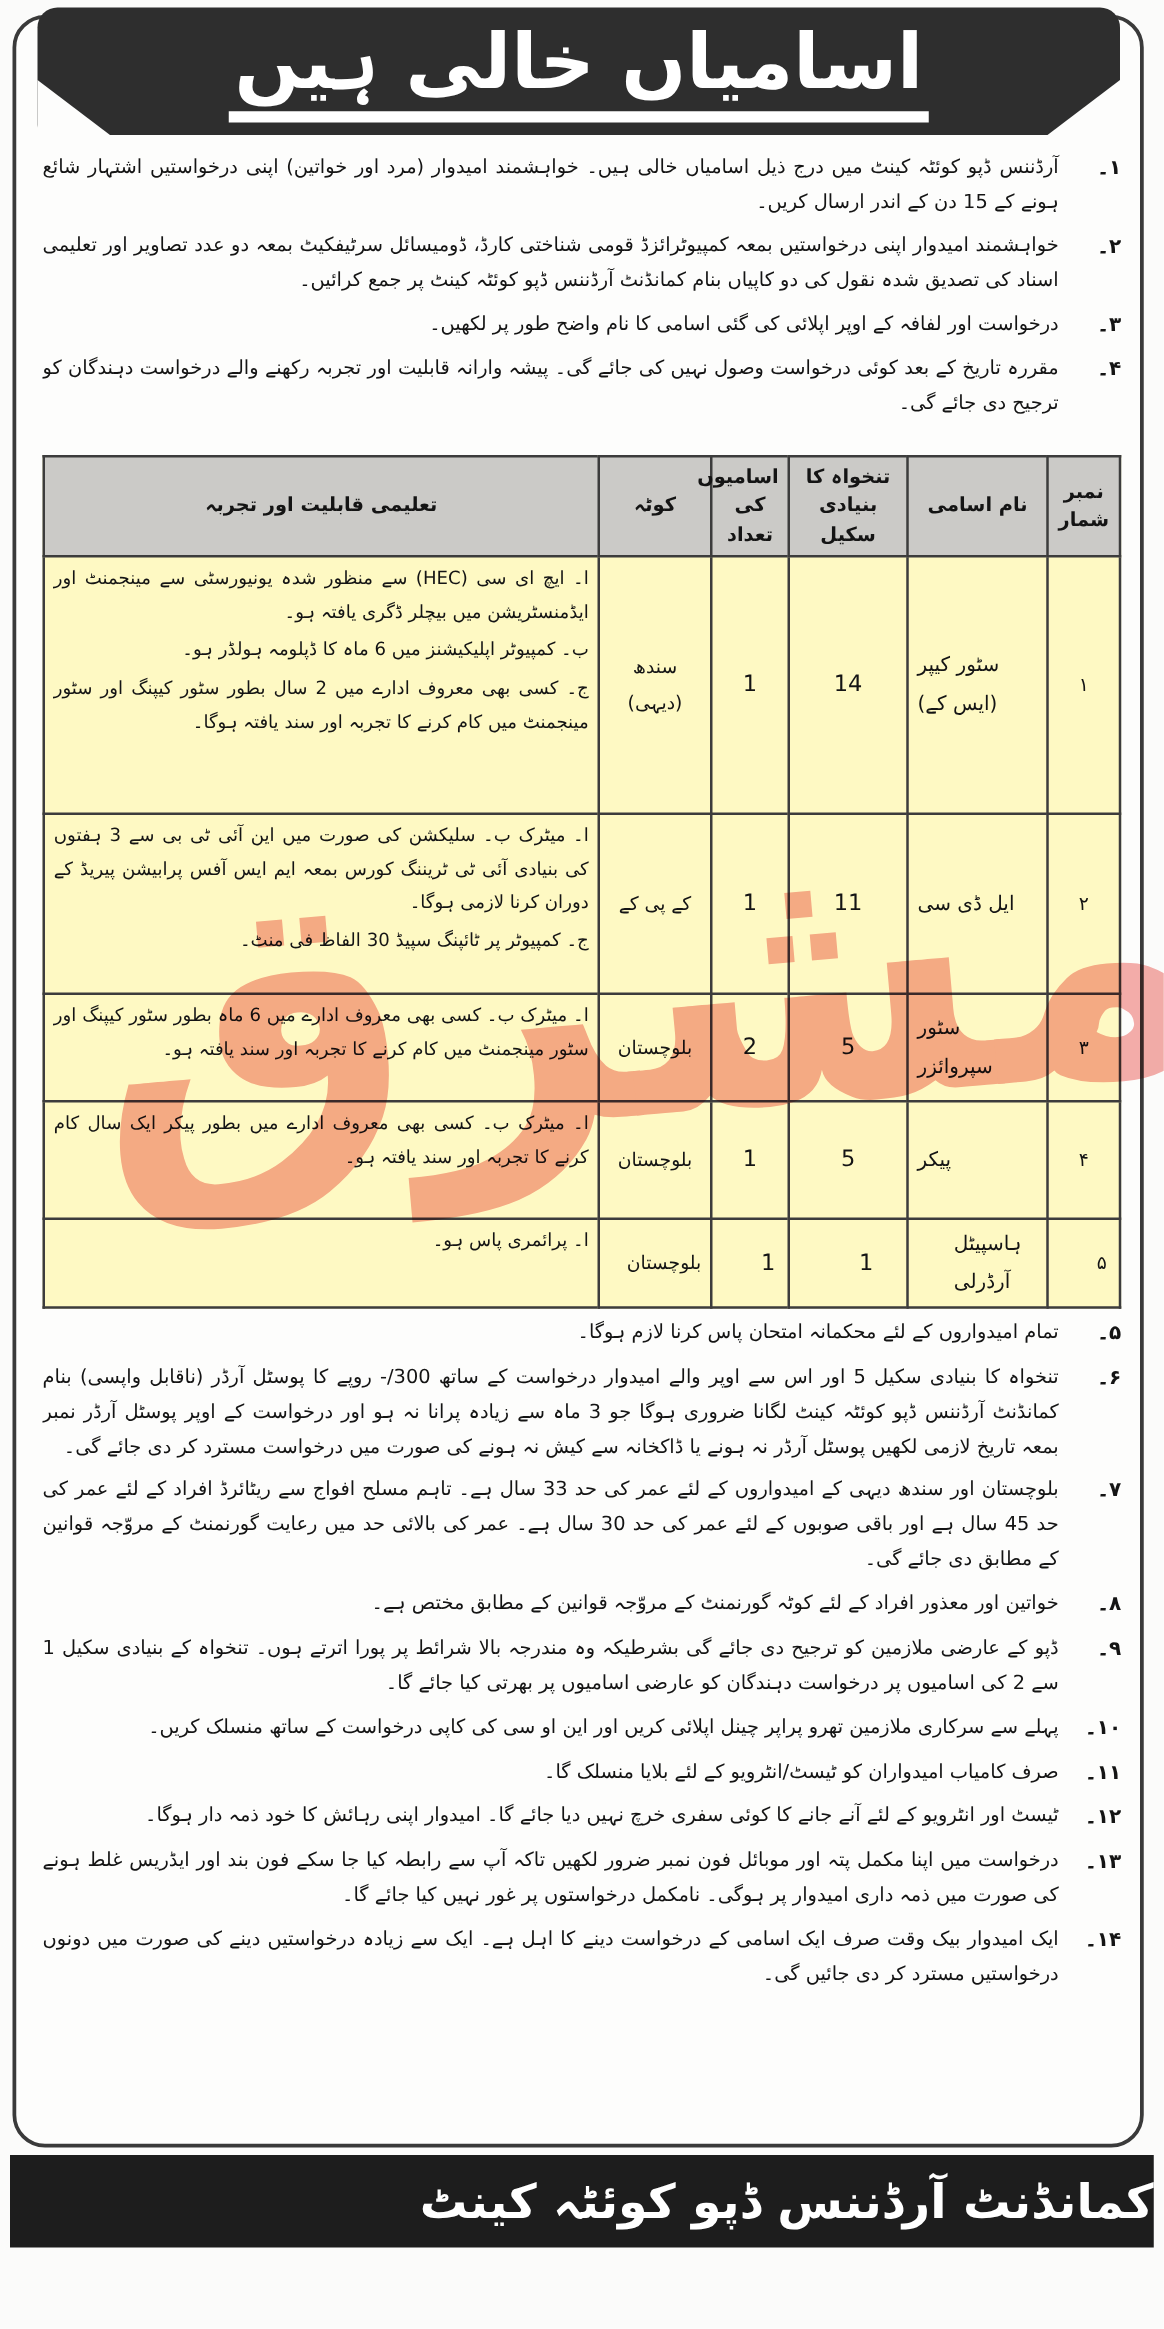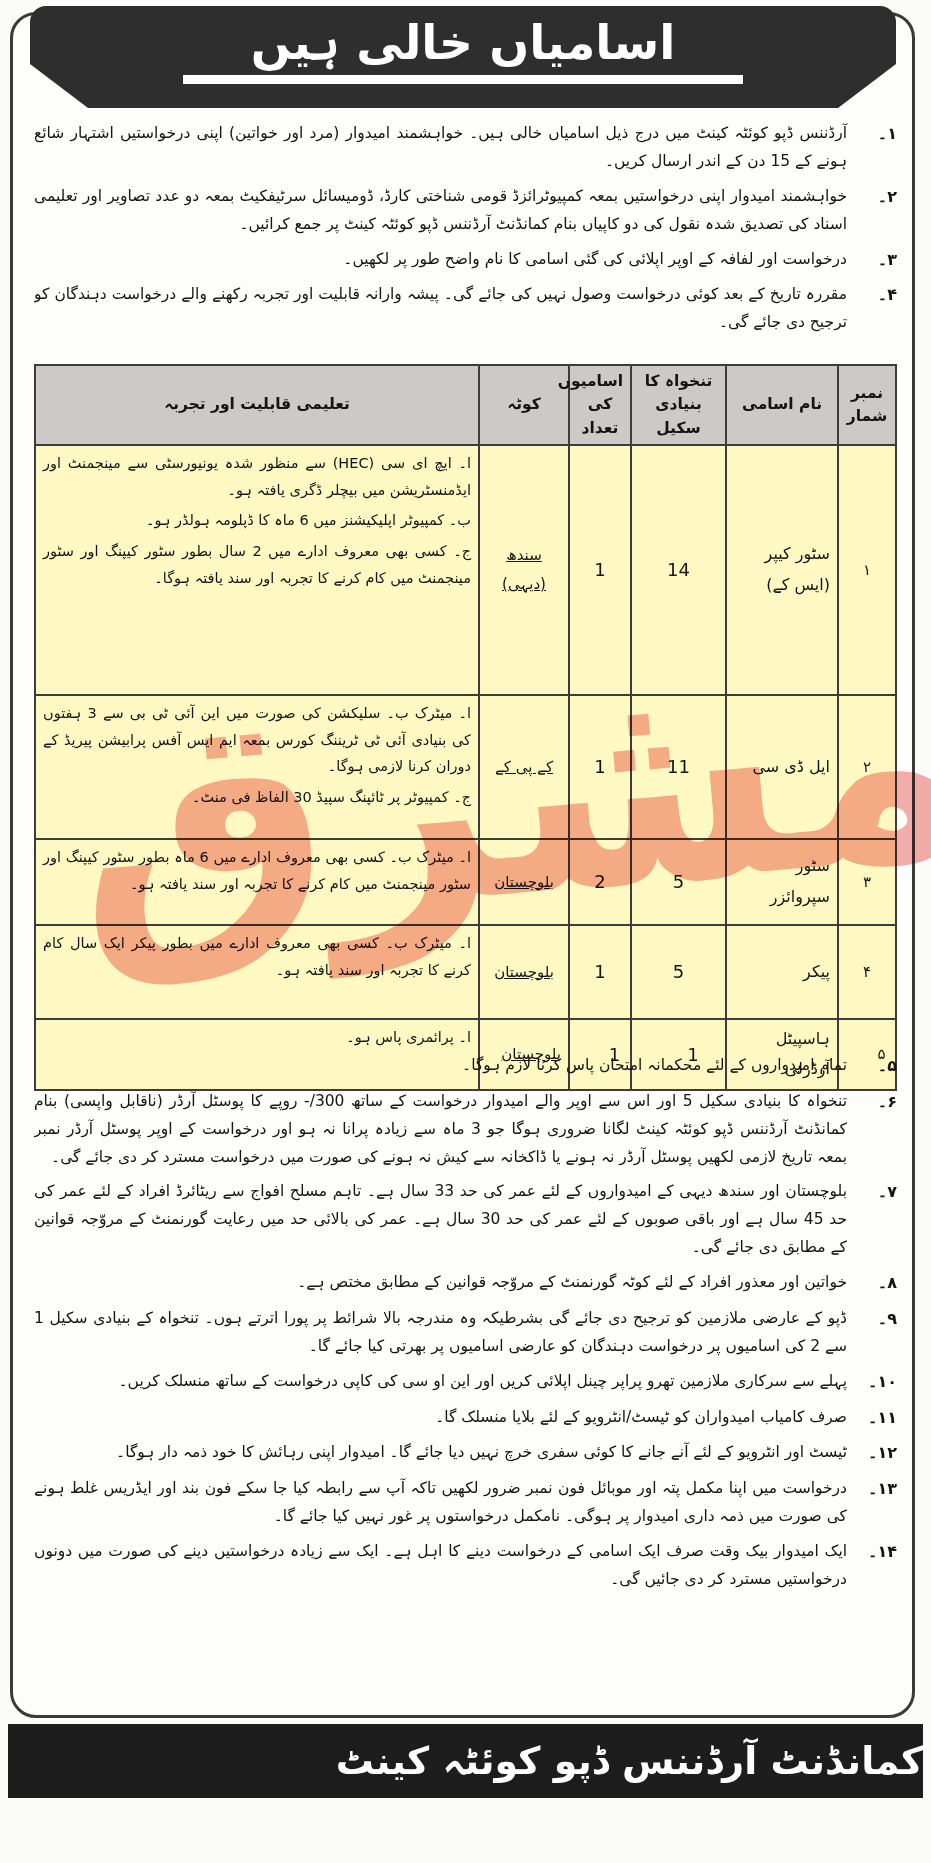--- a/index.html
+++ b/index.html
@@ -24,21 +24,21 @@
   }
   .banner::before{
     content:"";position:absolute;left:0;bottom:0;width:0;height:0;
     border-bottom:44px solid #fdfdfc;border-right:58px solid transparent;
   }
   .banner::after{
     content:"";position:absolute;right:0;bottom:0;width:0;height:0;
     border-bottom:44px solid #fdfdfc;border-left:58px solid transparent;
   }
   .banner-title{
-    text-align:center;color:#ffffff;font-weight:bold;font-size:47px;
+    text-align:center;color:#ffffff;font-weight:bold;font-size:61px;
     line-height:1;padding-top:13px;letter-spacing:1px;
   }
   .banner-underline{
     width:560px;height:9px;background:#ffffff;margin:9px auto 0 auto;z-index:3;position:relative;
   }
 
   
   .clauses{position:absolute;right:34px;left:34px;z-index:1;}
   .clauses.intro{top:120px;height:242px;overflow:hidden;}
   .clauses.terms{top:1052px;height:652px;overflow:hidden;}
@@ -56,25 +56,25 @@
     font-size:15px;vertical-align:middle;
   }
   .vac-table thead th{
     background:#cbcac7;font-weight:bold;font-size:15.5px;height:78px;text-align:center;line-height:1.5;
   }
   .col-sno{width:58px;} .col-post{width:112px;} .col-scale{width:95px;}
   .col-count{width:62px;margin-top:44px;} .col-quota{width:90px;margin-left:16px;}
   td.c{text-align:center;}
   td.qual{vertical-align:top;}
   .qual-line{font-size:14.5px;line-height:1.85;text-align:justify;margin-bottom:4px;}
-  tr.r1 td{height:250px;} tr.r2 td{height:144px;} tr.r3 td{height:86px;}
+  tr.r1 td{height:206px;} tr.r2 td{height:144px;} tr.r3 td{height:86px;}
   tr.r4 td{height:94px;} tr.r5 td{height:40px;padding-left:36px;}
-  td.post{text-align:right;font-size:16px;line-height:1.9;}
+  td.post{text-align:left;font-size:16px;line-height:1.9;}
   td.scale,td.count{font-size:18px;font-family:"DejaVu Sans",sans-serif;}
-  td.quota{text-align:center;font-size:15px;line-height:1.9;text-decoration:underline;}
+  td.quota{text-align:center;font-size:15px;line-height:1.9;}
 
   
   .watermark{
     position:absolute;top:645px;left:210px;width:760px;z-index:6;
     font-size:285px;line-height:1;font-weight:bold;color:#f5aeab;
     mix-blend-mode:multiply;pointer-events:none;transform:rotate(-5deg);
     text-align:left;white-space:nowrap;
   }
 
   

